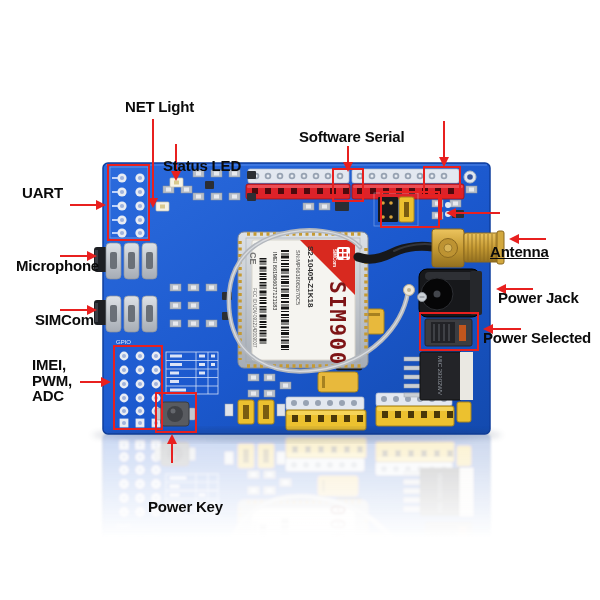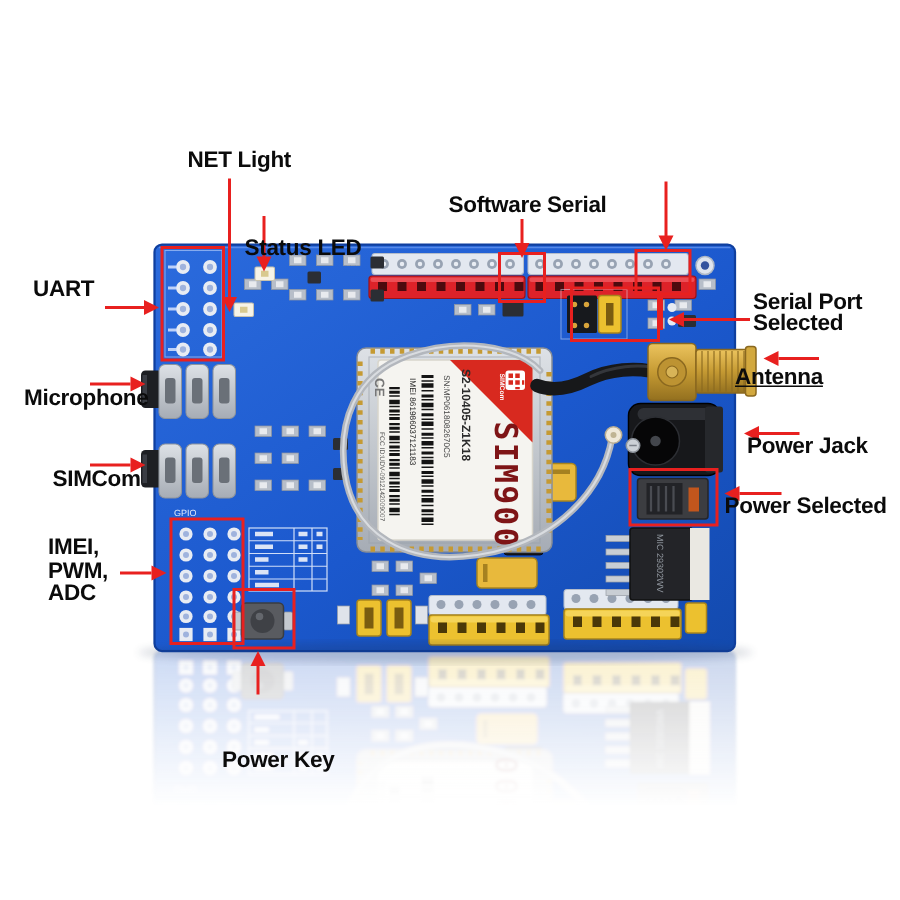--- a/index.html
+++ b/index.html
@@ -541,24 +541,20 @@
       <polygon points="87,305 87,315 97,310"></polygon>
       <polygon points="101,377 101,387 111,382"></polygon>
       <polygon points="167,444 177,444 172,434"></polygon>
     </g>
   </g>
 </svg>
 
 <div class="ann" style="left:125px;top:100px;">NET Light</div>
 <div class="ann" style="left:163px;top:126px;margin-top:33px;">Status LED</div>
 <div class="ann" style="left:299px;top:130px;">Software Serial</div>
-<div class="ann" style="left:502px;top:195px;">
-  <span class="l2">Serial Port</span>
-  <span class="l2">Selected</span>
-</div>
 <div class="ann" style="left:490px;top:245px;text-decoration:underline;">Antenna</div>
 <div class="ann" style="left:498px;top:291px;">Power Jack</div>
 <div class="ann" style="left:483px;top:331px;">Power Selected</div>
 <div class="ann" style="left:22px;top:186px;">UART</div>
 <div class="ann" style="left:16px;top:259px;">Microphone</div>
 <div class="ann" style="left:35px;top:313px;">SIMCom</div>
 <div class="ann" style="left:32px;top:357px;line-height:15.5px;">
   <span class="l2">IMEI,</span>
   <span class="l2">PWM,</span>
   <span class="l2">ADC</span>

